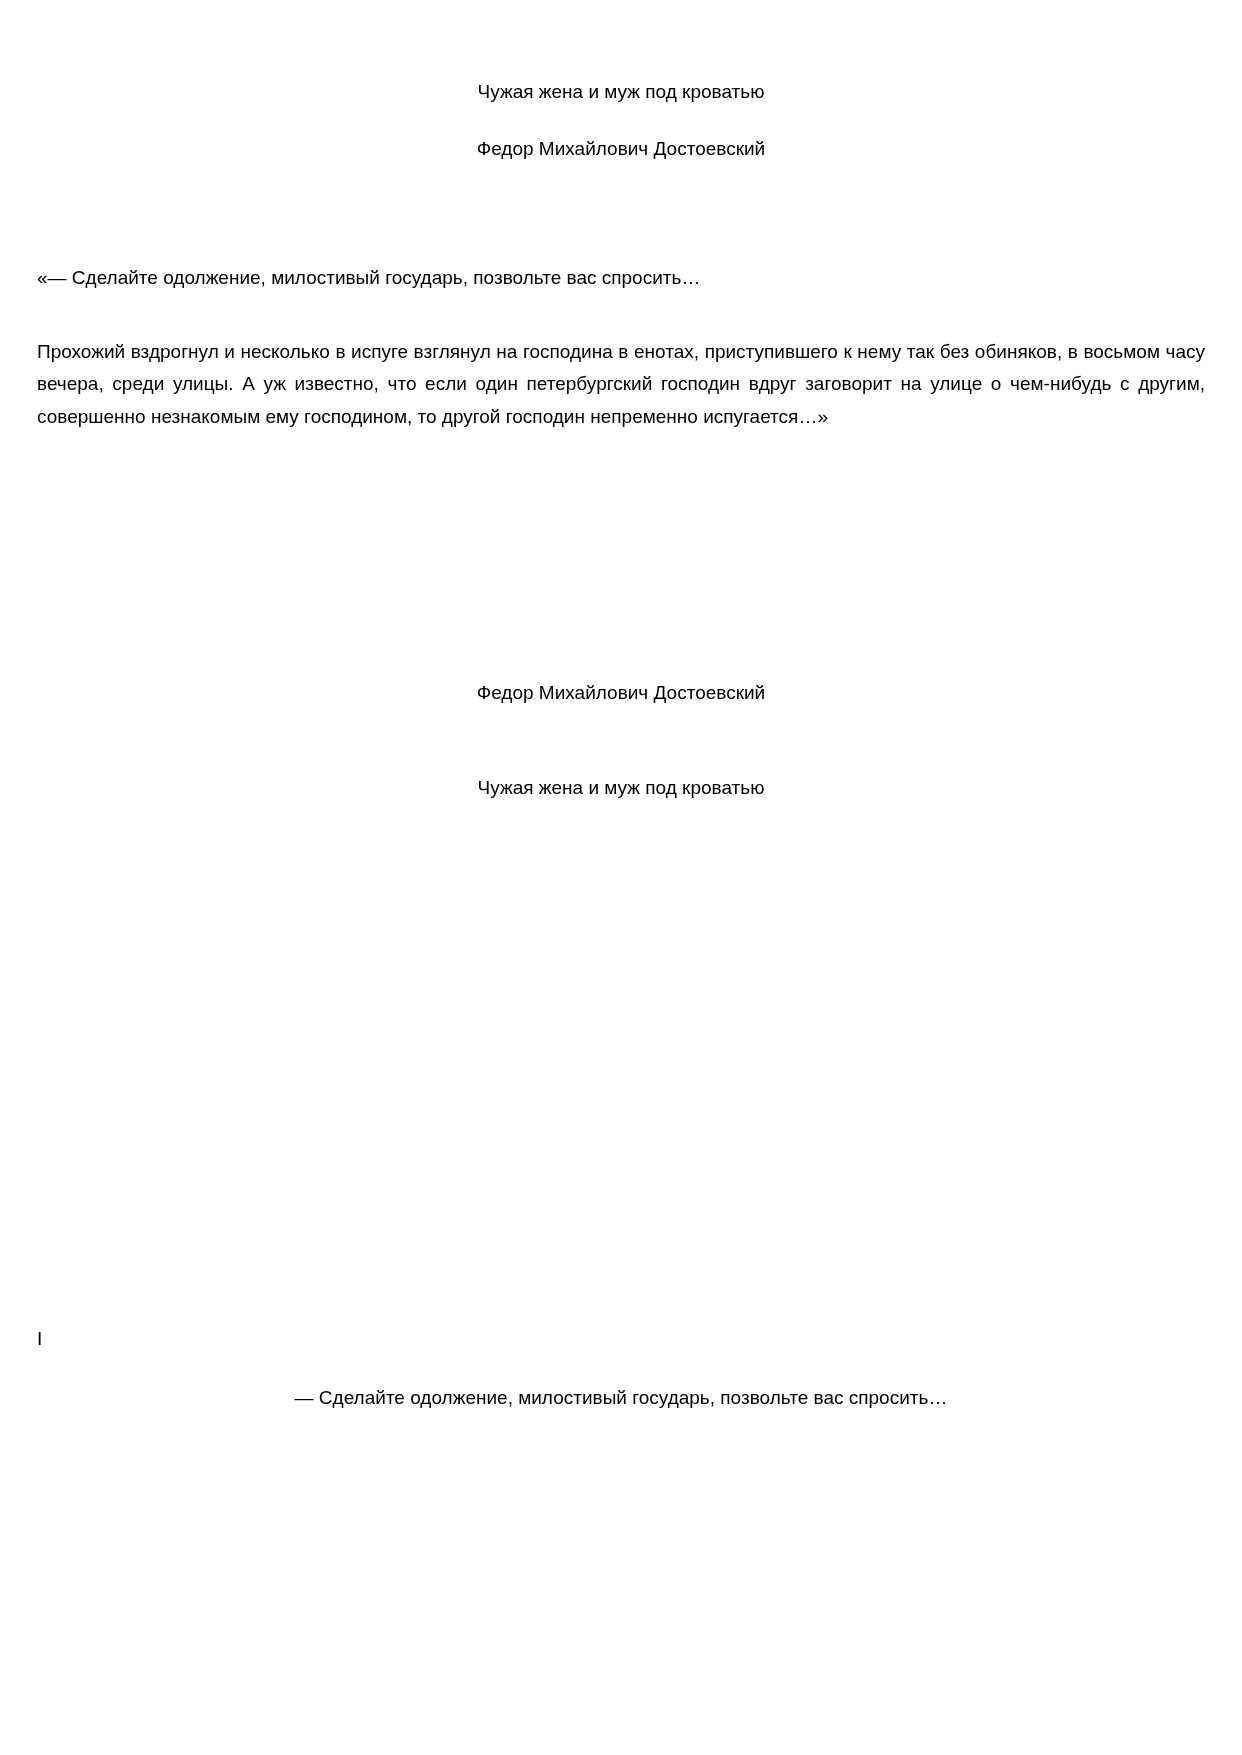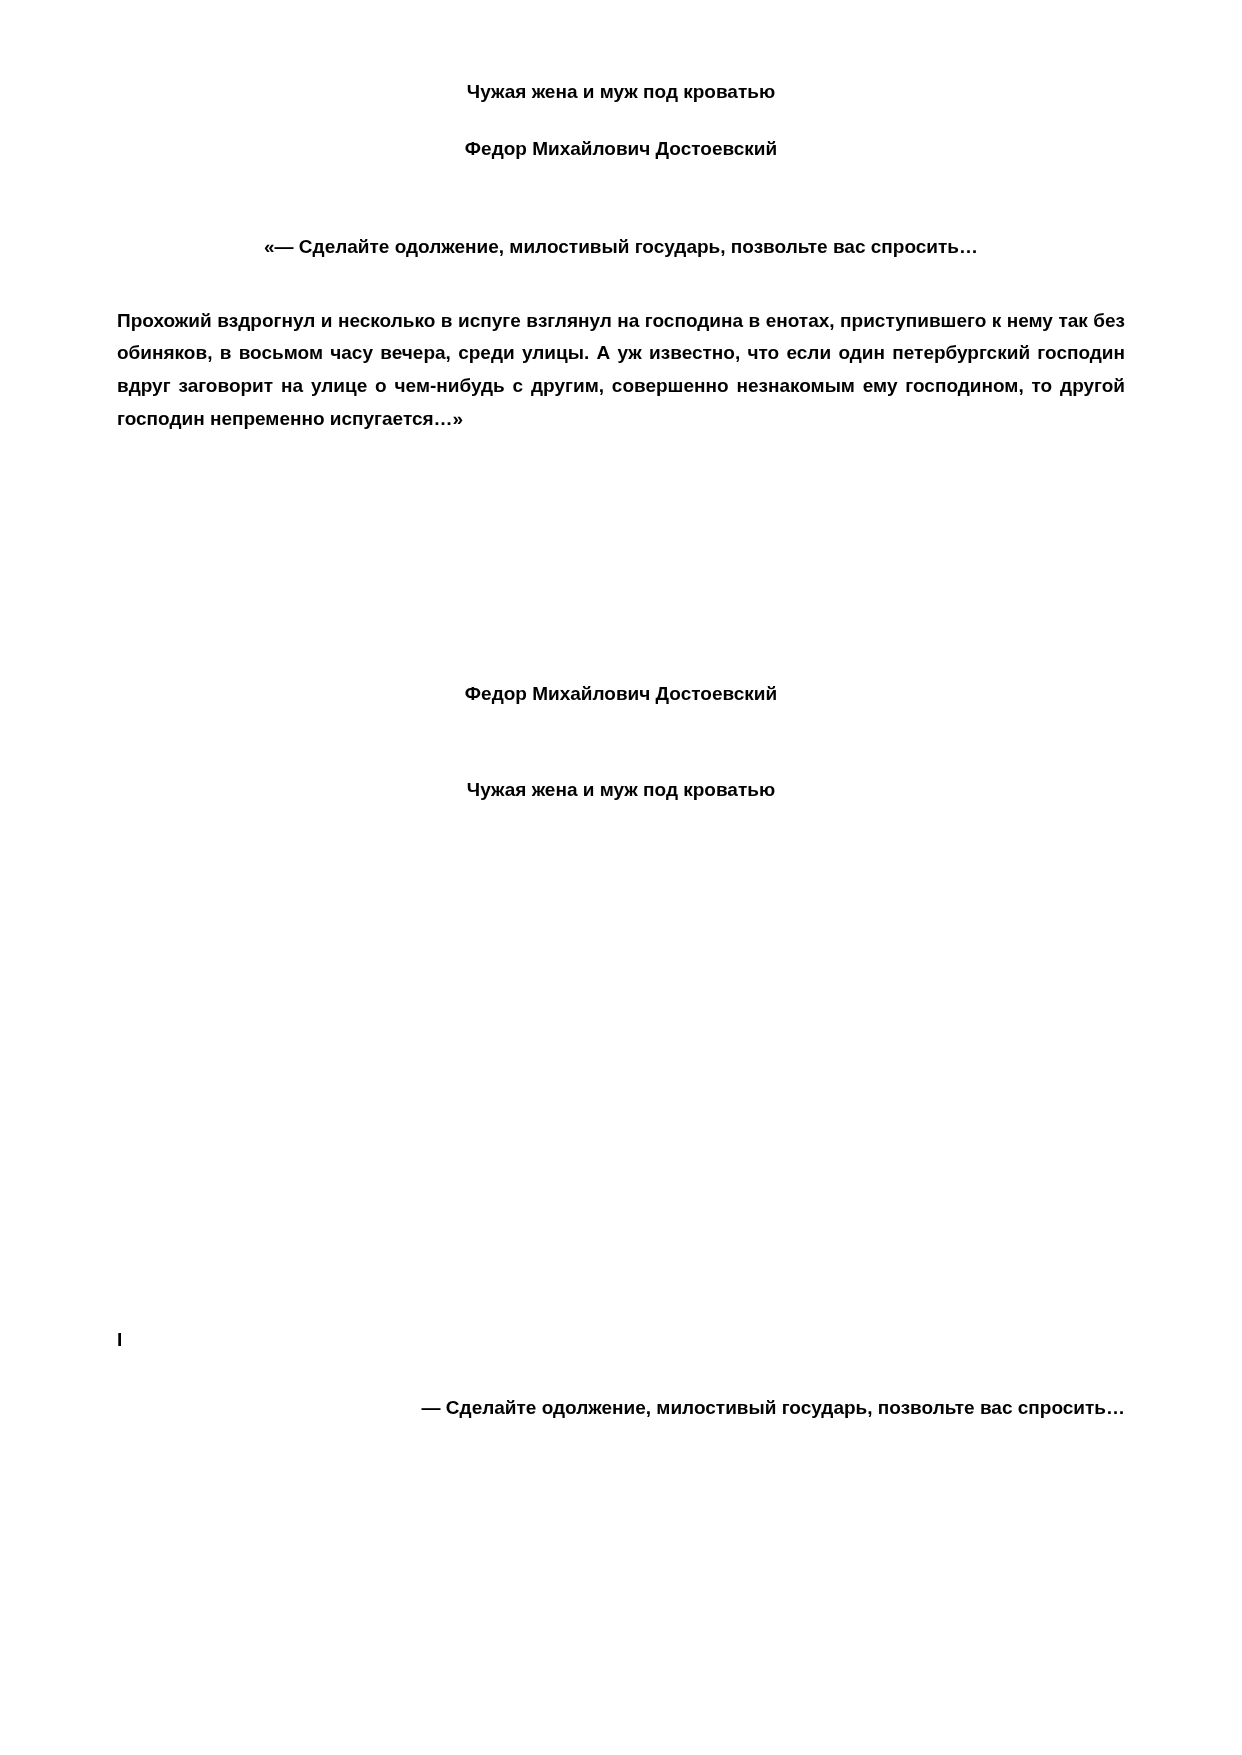--- a/index.html
+++ b/index.html
@@ -12,36 +12,35 @@
     color: #000000;
   }
   .page {
     position: relative;
     width: 1242px;
     height: 1755px;
     margin: 0 auto;
     background: #ffffff;
     overflow: hidden;
     box-sizing: border-box;
-    padding: 0 117px;
-    font-weight: bold;
+    padding: 0 37px;
   }
   .title-line {
     text-align: center;
     font-size: 19px;
     line-height: 1.45;
   }
   .t1 { margin-top: 78px; }
   .t2 { margin-top: 29px; }
 
   .quote-open {
-    margin-top: 71px;
+    margin-top: 102px;
     font-size: 19px;
     line-height: 1.45;
-    text-align: center;
+    text-align: left;
   }
 
   .body-par {
     margin-top: 44px;
     font-size: 19px;
     line-height: 1.72;
     text-align: justify;
     text-justify: inter-word;
   }
 
@@ -58,24 +57,24 @@
     line-height: 1.45;
   }
 
   .section-num {
     margin-top: 523px;
     font-size: 19px;
     line-height: 1.45;
     text-align: left;
   }
   .dialog-line {
-    margin-top: 40px;
+    margin-top: 32px;
     font-size: 19px;
     line-height: 1.45;
-    text-align: right;
+    text-align: center;
   }
 </style>
 </head>
 <body>
 
 <div class="page">
 
   <div class="title-line t1">Чужая жена и муж под кроватью</div>
 
   <div class="title-line t2">Федор Михайлович Достоевский</div>

